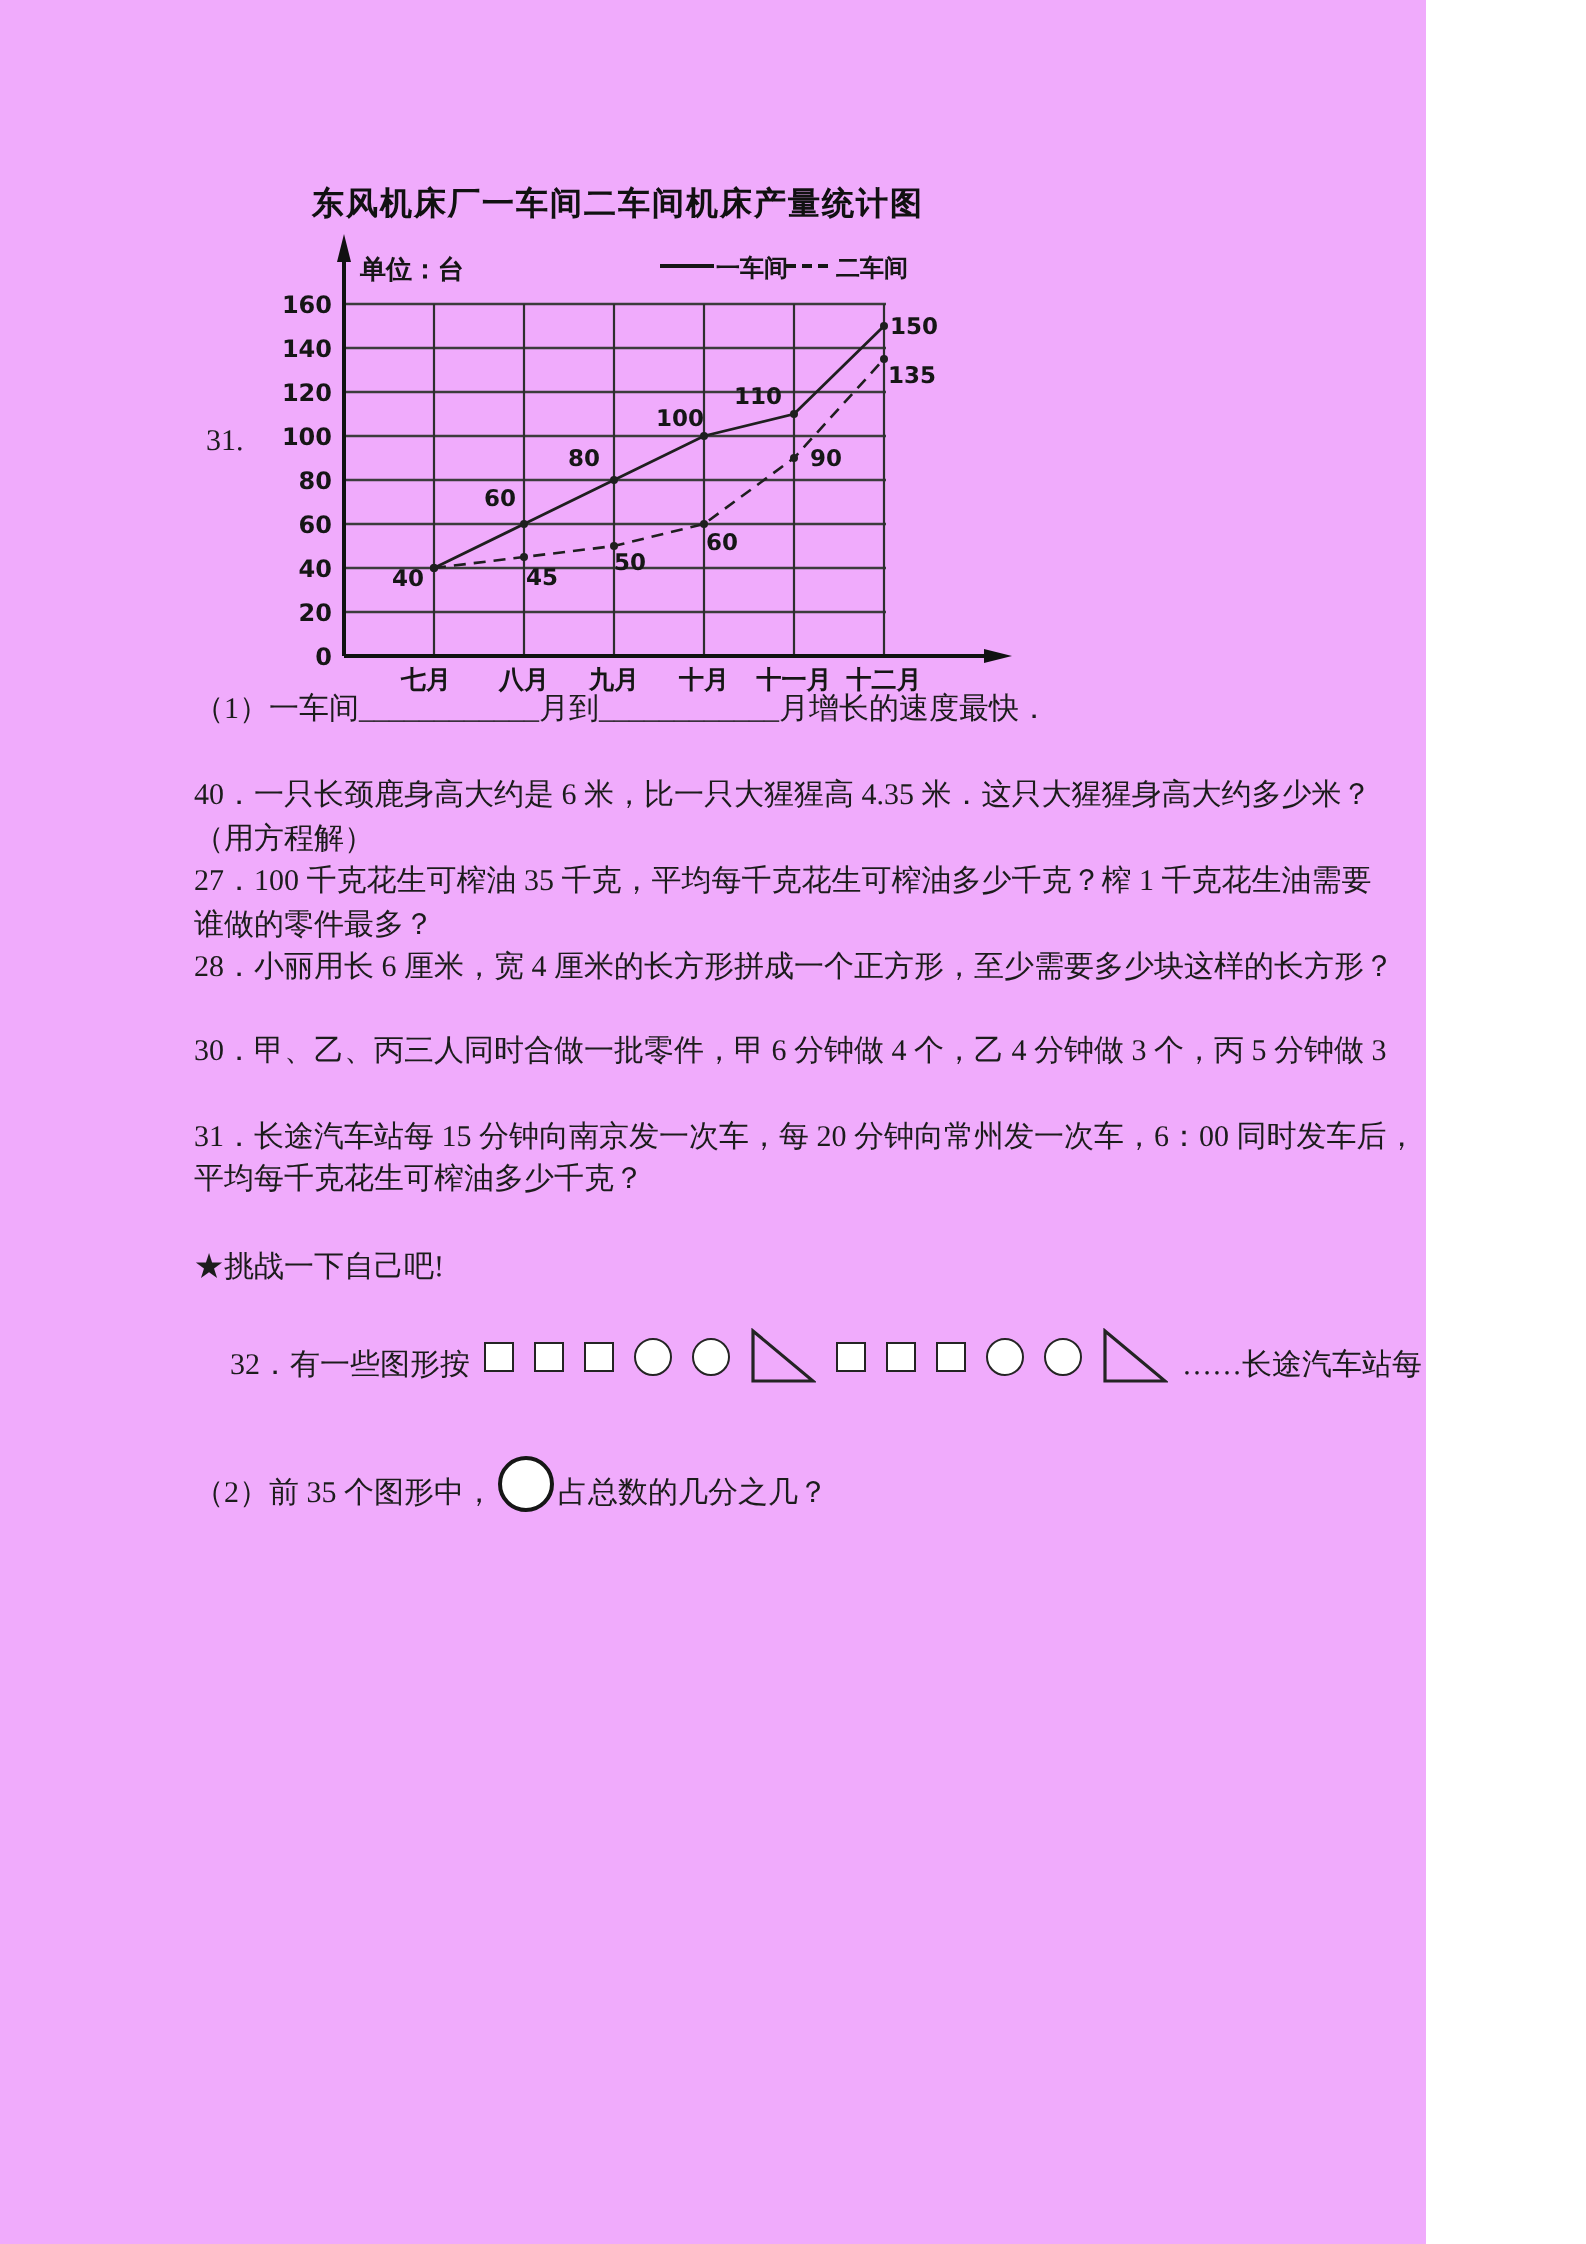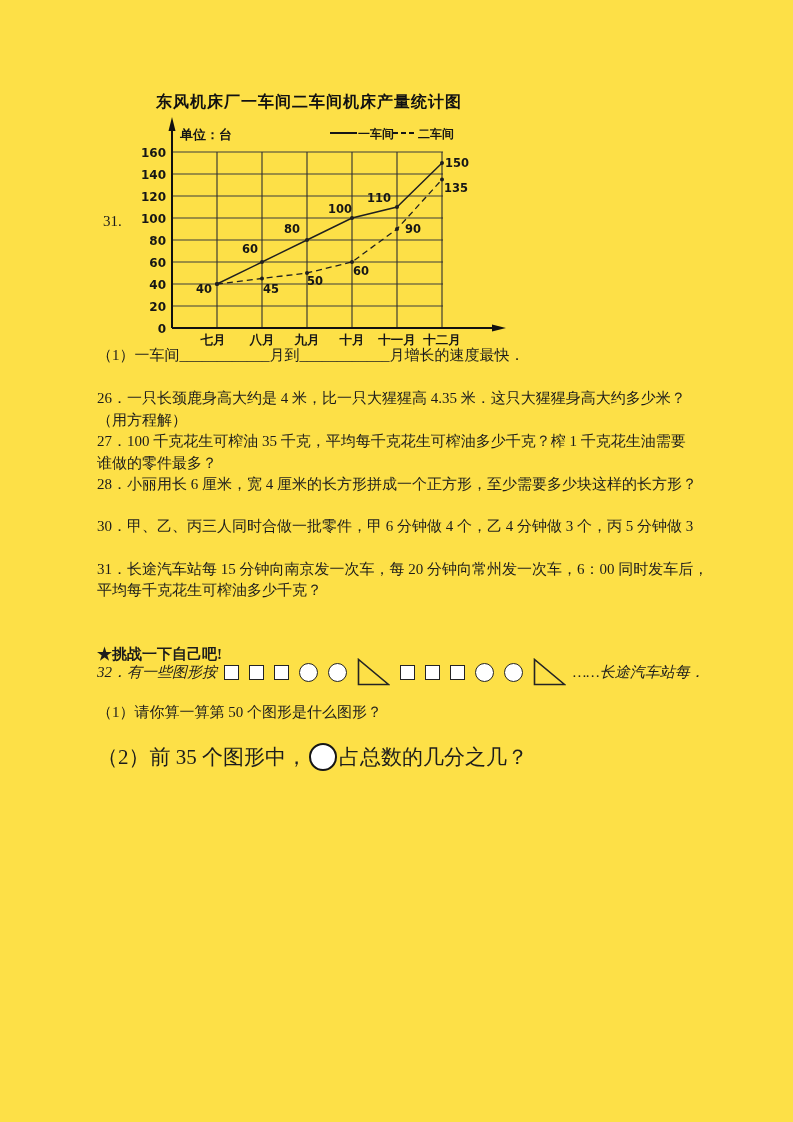--- a/index.html
+++ b/index.html
@@ -1,41 +1,41 @@
 <!DOCTYPE html>
 <html><head>
 <meta charset="utf-8">
 <style>
   html,body{margin:0;padding:0;background:#ffffff;}
   .page{
-    position:relative;width:793px;height:1122px;background:#fde047;
-    font-family:"Liberation Serif","DejaVu Serif",serif;color:#1c1c1c;overflow:hidden;
+    position:relative;width:665px;height:1122px;background:#f0abfc;
+    font-family:"Liberation Serif","DejaVu Serif",serif;color:#1c1c1c;overflow:hidden;padding-left:48px;
   }
   .chart-title{
     position:absolute;left:156px;top:92px;
     font-family:"DejaVu Sans","Liberation Sans",sans-serif;
     font-size:16px;font-weight:bold;letter-spacing:1px;color:#111;white-space:pre;
   }
   .qnum{position:absolute;left:103px;top:213px;font-size:15px;}
   .chart-svg{position:absolute;left:128px;top:110px;}
   .tline{
     position:absolute;left:97px;font-size:15px;line-height:19px;white-space:pre;color:#1c1c1c;
   }
-  .bold{font-weight:bold;margin-top:20px;}
+  .bold{font-weight:normal;}
   .seq-row{
-    position:absolute;left:97px;top:652px;height:40px;
-    display:flex;align-items:center;font-size:15px;white-space:pre;font-style:italic;
+    position:absolute;left:115px;top:652px;height:40px;
+    display:flex;align-items:flex-end;font-size:15px;white-space:pre;
   }
   .seq-shapes{display:inline-flex;align-items:center;margin:0 2px;}
   .shape-square{width:15px;height:15px;border:1.6px solid #242424;margin:0 5px;background:#fff;box-sizing:border-box;}
   .shape-circle{width:19px;height:19px;border:1.6px solid #242424;border-radius:50%;margin:0 5px;background:#fff;box-sizing:border-box;}
   .shape-triangle{margin:0 5px;display:block;}
   .q32sub2{
     position:absolute;left:97px;top:726px;height:30px;
-    display:flex;align-items:flex-start;font-size:21px;white-space:pre;margin-top:17px;
+    display:flex;align-items:flex-end;font-size:15px;white-space:pre;
   }
   .big-circle{
     width:24px;height:24px;border:2px solid #161616;border-radius:50%;
     margin:0 2px;background:#fff;box-sizing:content-box;flex:0 0 auto;
   }
 </style>
 </head>
 <body>
 
 <div class="page">
@@ -118,42 +118,41 @@
       </g>
       <g>
         <line x1="330" y1="133" x2="357" y2="133" stroke="#161616" stroke-width="2"></line>
         <text x="376" y="138" text-anchor="middle" font-size="12" font-family="&quot;DejaVu Sans&quot;,&quot;Liberation Sans&quot;,sans-serif" font-weight="bold" fill="#161616">一车间</text>
         <line x1="393" y1="133" x2="417" y2="133" stroke="#161616" stroke-width="2" stroke-dasharray="5,3"></line>
         <text x="436" y="138" text-anchor="middle" font-size="12" font-family="&quot;DejaVu Sans&quot;,&quot;Liberation Sans&quot;,sans-serif" font-weight="bold" fill="#161616">二车间</text>
       </g>
     </svg>
 
   <div class="tline" style="top:346px">（1）一车间____________月到____________月增长的速度最快．</div>
-  <div class="tline" style="top:389px">26．一只长颈鹿身高大约是 4 米，比一只大猩猩高 4.35 米．这只大猩猩身高大约多少米？</div>
+  <div class="tline" style="top:389px">40．一只长颈鹿身高大约是 6 米，比一只大猩猩高 4.35 米．这只大猩猩身高大约多少米？</div>
   <div class="tline" style="top:411px">（用方程解）</div>
   <div class="tline" style="top:432px">27．100 千克花生可榨油 35 千克，平均每千克花生可榨油多少千克？榨 1 千克花生油需要</div>
   <div class="tline" style="top:454px">谁做的零件最多？</div>
   <div class="tline" style="top:475px">28．小丽用长 6 厘米，宽 4 厘米的长方形拼成一个正方形，至少需要多少块这样的长方形？</div>
   <div class="tline" style="top:517px">30．甲、乙、丙三人同时合做一批零件，甲 6 分钟做 4 个，乙 4 分钟做 3 个，丙 5 分钟做 3</div>
   <div class="tline" style="top:560px">31．长途汽车站每 15 分钟向南京发一次车，每 20 分钟向常州发一次车，6：00 同时发车后，</div>
   <div class="tline" style="top:581px">平均每千克花生可榨油多少千克？</div>
 
   <div class="tline bold" style="top:625px">★挑战一下自己吧!</div>
 
   <div class="seq-row">
     <span>32．有一些图形按</span>
     <span id="seq-shapes" class="seq-shapes"><span class="shape-square"></span><span class="shape-square"></span><span class="shape-square"></span><span class="shape-circle"></span><span class="shape-circle"></span><svg width="33" height="28" class="shape-triangle">
           <polygon points="1.5,1.5 1.5,26.5 31.5,26.5" fill="none" stroke="#242424" stroke-width="1.6"></polygon>
         </svg><span class="shape-square"></span><span class="shape-square"></span><span class="shape-square"></span><span class="shape-circle"></span><span class="shape-circle"></span><svg width="33" height="28" class="shape-triangle">
           <polygon points="1.5,1.5 1.5,26.5 31.5,26.5" fill="none" stroke="#242424" stroke-width="1.6"></polygon>
         </svg></span>
     <span>……长途汽车站每．</span>
   </div>
 
-  <div class="tline" style="top:703px">（1）请你算一算第 50 个图形是什么图形？</div>
 
   <div class="q32sub2">
     <span>（2）前 35 个图形中，</span>
     <span class="big-circle"></span>
     <span>占总数的几分之几？</span>
   </div>
 
 </div>
 
 </body></html>

